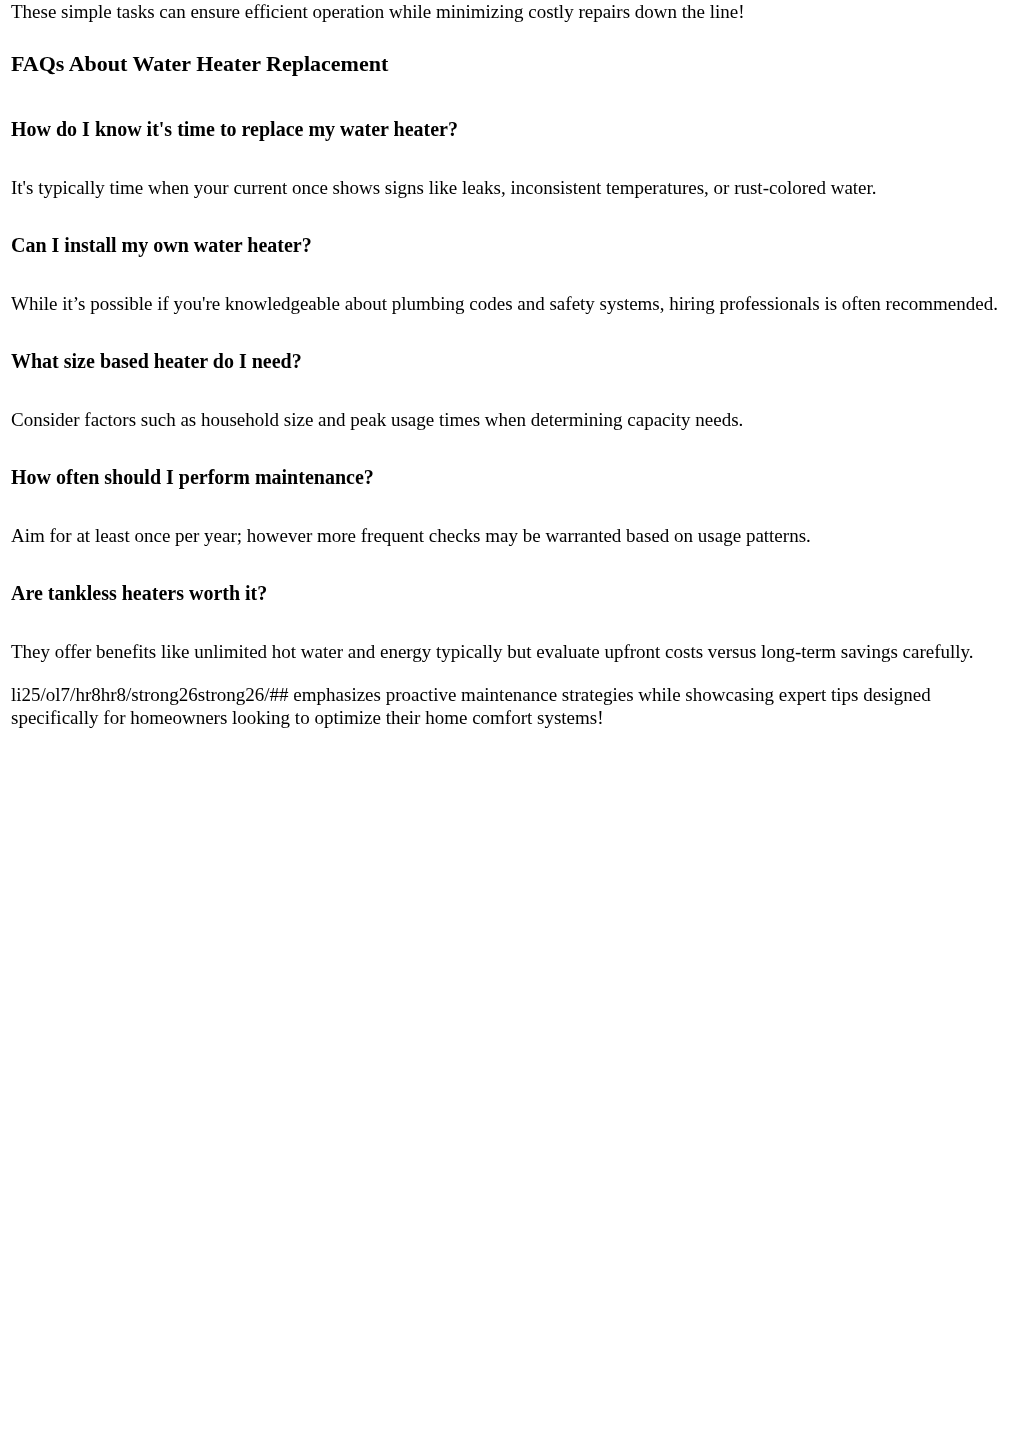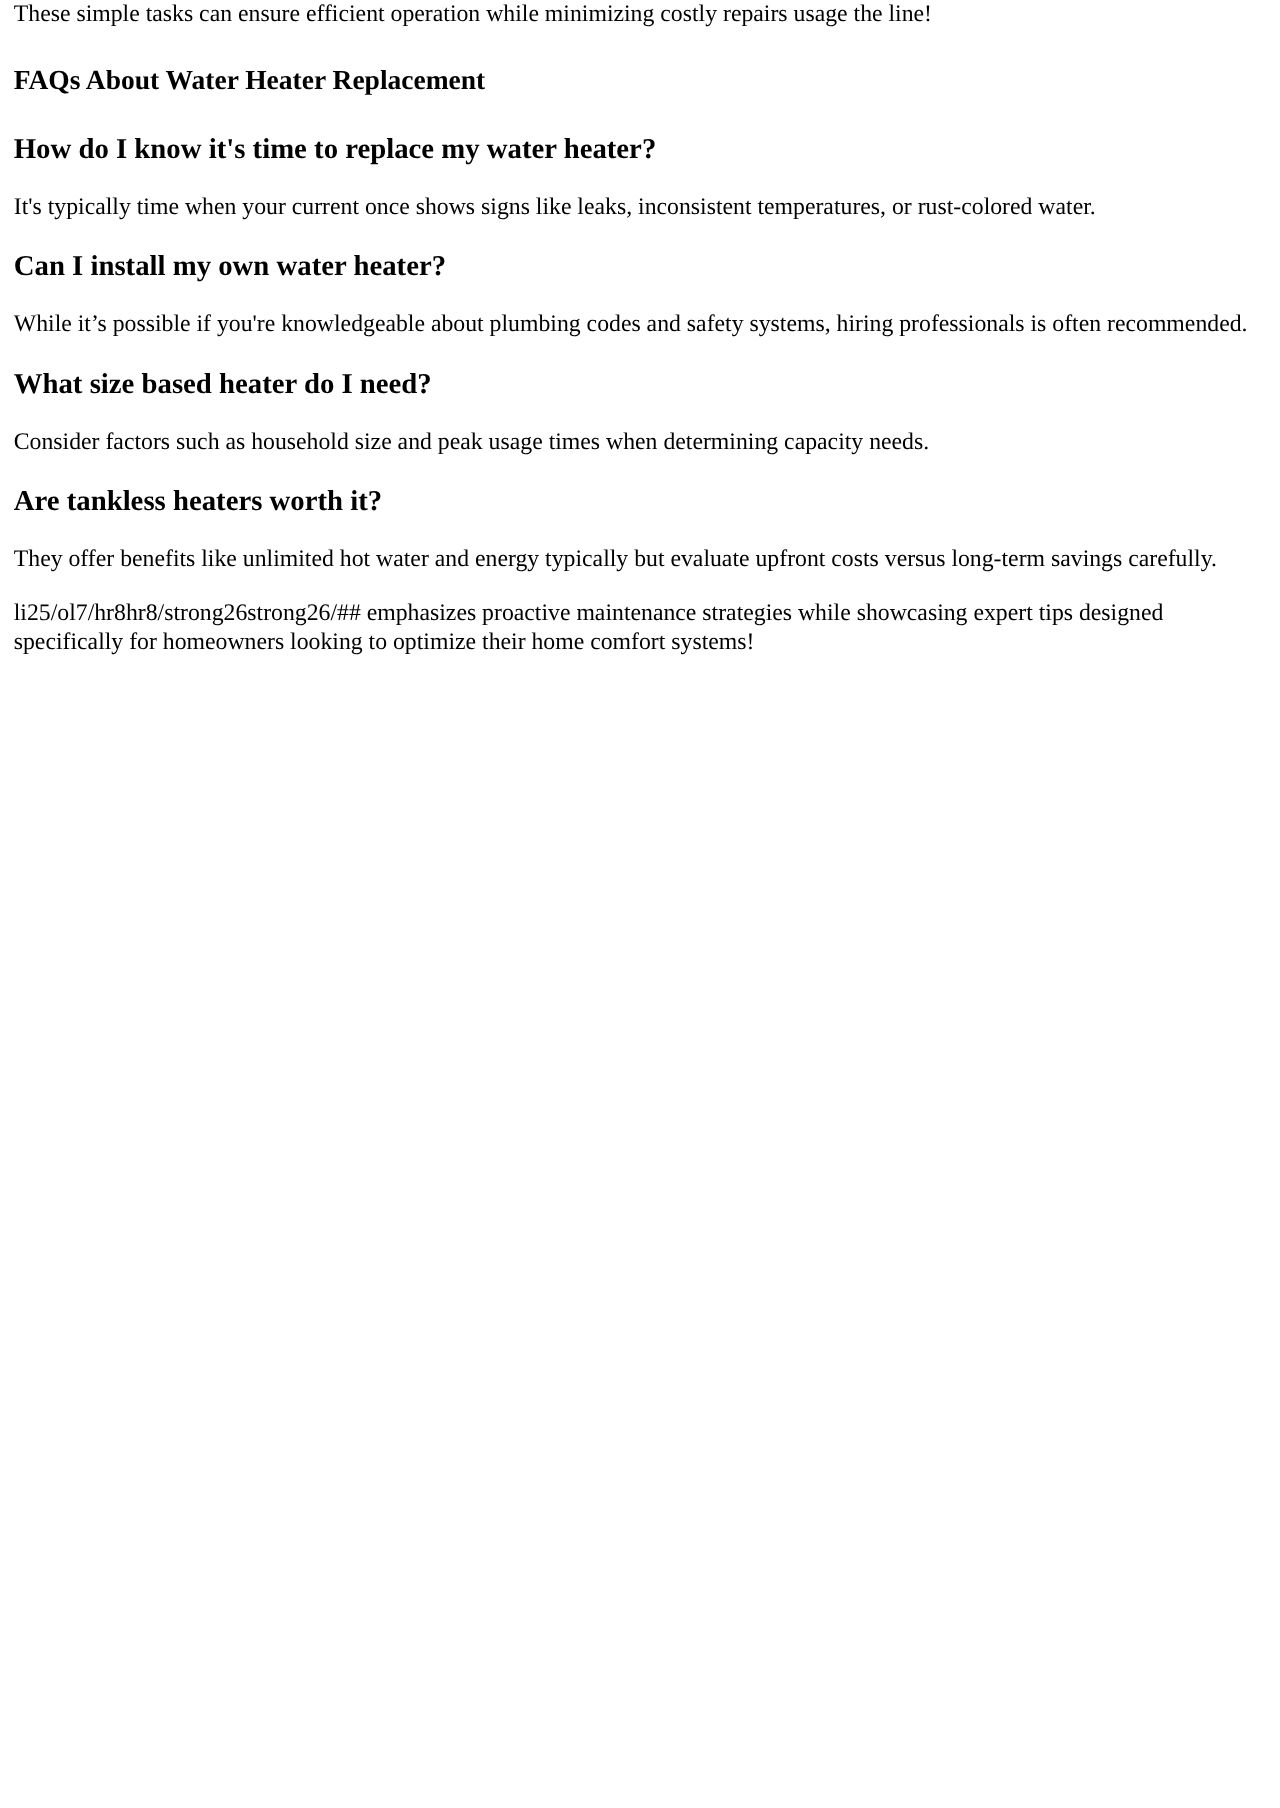--- a/index.html
+++ b/index.html
@@ -26,50 +26,54 @@
   .page p.intro {
     margin-top: 0;
   }
   .page h1 {
     font-size: 22px;
     line-height: 38px;
     font-weight: bold;
     margin: 22px 0;
   }
   .page h3 {
-    font-size: 23px;
+    font-size: 20px;
     line-height: 27px;
     font-weight: bold;
-    margin: 22px 0;
+    margin: 33px 0;
   }
 </style>
 </head>
 <body>
 
 <div class="page">
 
-  <p class="intro">These simple tasks can ensure efficient operation while minimizing costly repairs usage the line!</p>
+  <p class="intro">These simple tasks can ensure efficient operation while minimizing costly repairs down the line!</p>
 
   <h1>FAQs About Water Heater Replacement</h1>
 
   <section>
     <h3>How do I know it's time to replace my water heater?</h3>
     <p>It's typically time when your current once shows signs like leaks, inconsistent temperatures, or rust-colored water.</p>
   </section>
 
   <section>
     <h3>Can I install my own water heater?</h3>
     <p>While it’s possible if you're knowledgeable about plumbing codes and safety systems, hiring professionals is often recommended.</p>
   </section>
 
   <section>
     <h3>What size based heater do I need?</h3>
     <p>Consider factors such as household size and peak usage times when determining capacity needs.</p>
   </section>
 
+  <section>
+    <h3>How often should I perform maintenance?</h3>
+    <p>Aim for at least once per year; however more frequent checks may be warranted based on usage patterns.</p>
+  </section>
 
   <section>
     <h3>Are tankless heaters worth it?</h3>
     <p>They offer benefits like unlimited hot water and energy typically but evaluate upfront costs versus long-term savings carefully.</p>
   </section>
 
   <p>li25/ol7/hr8hr8/strong26strong26/## emphasizes proactive maintenance strategies while showcasing expert tips designed specifically for homeowners looking to optimize their home comfort systems!</p>
 
 </div>
 

